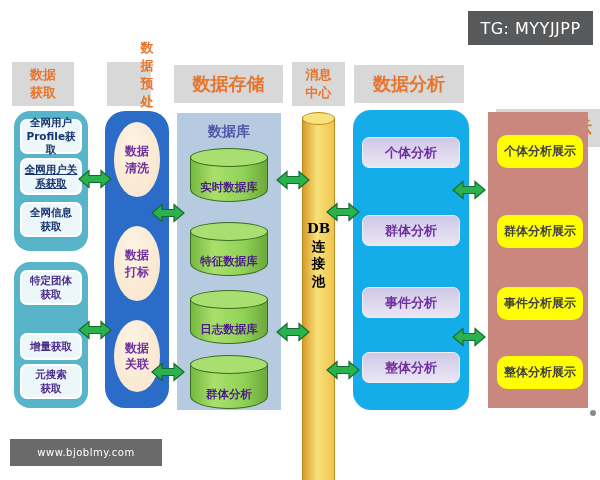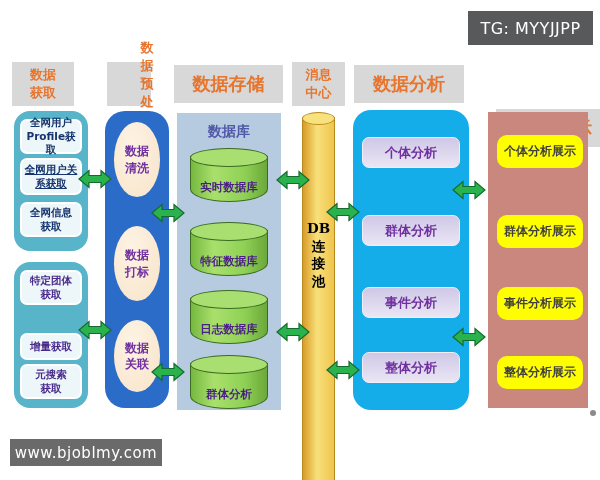--- a/index.html
+++ b/index.html
@@ -39,21 +39,21 @@
   .dot{width:6px;height:6px;background:#8A8A8A;border-radius:50%;}
 </style>
 </head>
 <body>
 
 <div id="stage">
 
   <div class="abs badge" style="left:468px;top:11px;width:125px;height:34px;">
     <span>TG: MYYJJPP</span>
   </div>
-  <div class="abs badge" style="left:10px;top:439px;width:152px;height:27px;background:#6A6A6A;font-size:15px;">
+  <div class="abs badge" style="left:10px;top:439px;width:152px;height:27px;background:#6A6A6A;font-size:10px;">
     <span>www.bjoblmy.com</span>
   </div>
 
   <div class="abs hdr" style="left:12px;top:62px;width:62px;height:44px;">
     <span class="lines">数据
 获取</span>
   </div>
   <div class="abs hdr" style="left:107px;top:62px;width:44px;height:44px;padding-left:36px;">
     <span class="lines">数据预
 处理</span>

